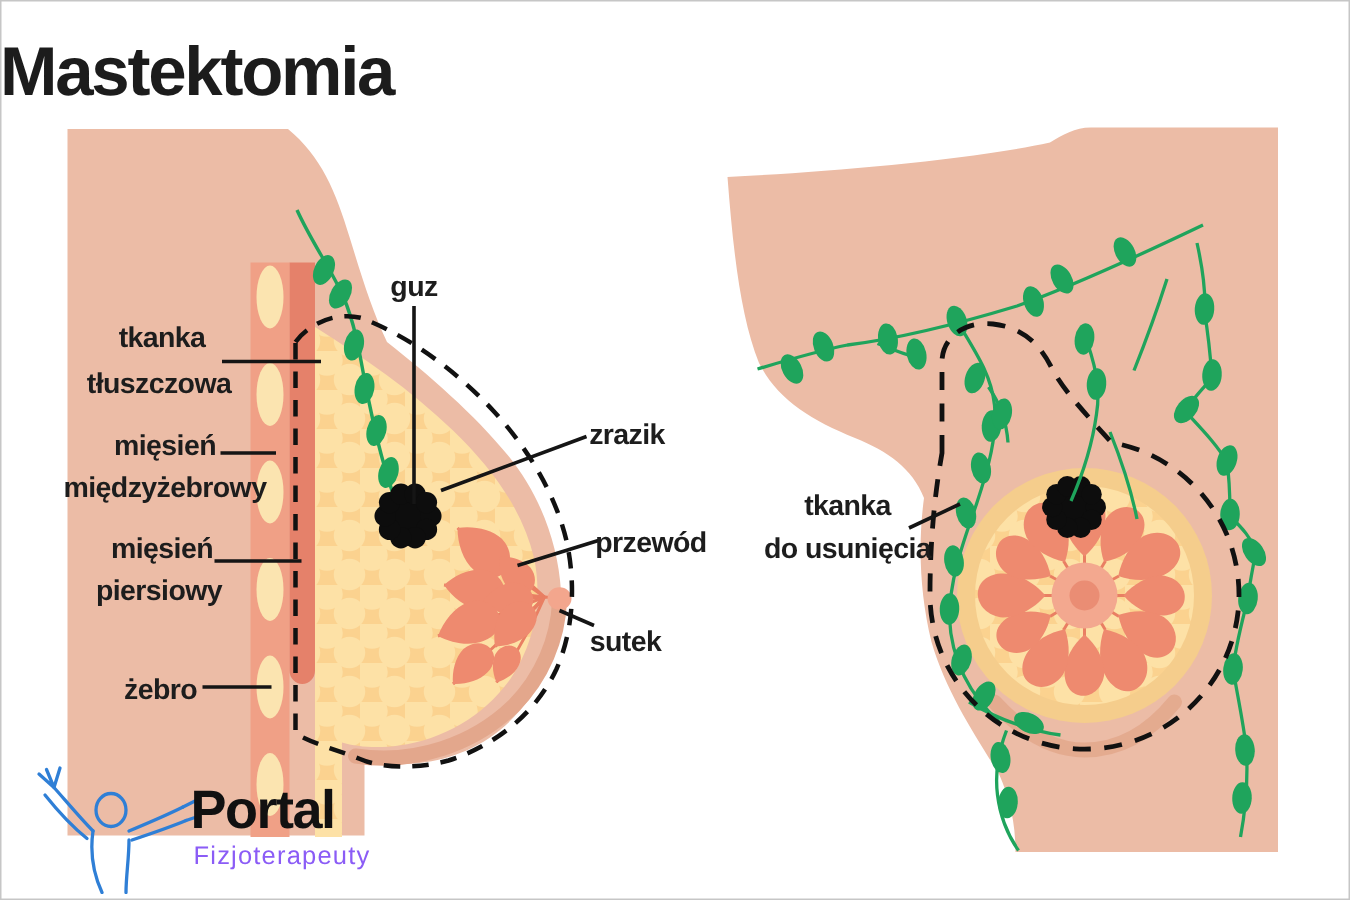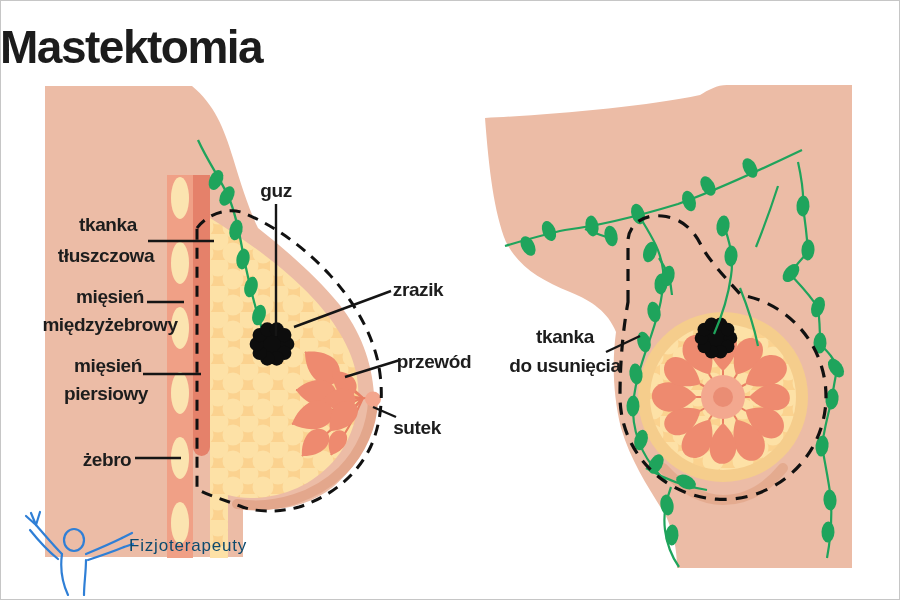--- a/index.html
+++ b/index.html
@@ -7,21 +7,21 @@
         font-family:"Liberation Sans",sans-serif;}
   .frame{position:absolute;inset:0;border:1px solid #c6c6c6;pointer-events:none;}
   .title{position:absolute;top:20px;left:0;width:900px;
          font-size:46px;font-weight:bold;letter-spacing:-1.5px;color:#1c1c1c;}
   svg text{font-family:"Liberation Sans",sans-serif;font-weight:bold;
            font-size:19px;fill:#1d1d1d;letter-spacing:-0.4px;}
   .logo{position:absolute;left:14px;top:504px;width:250px;height:92px;}
   .logo-fig{position:absolute;left:0;top:0;}
   .logo-text{position:absolute;left:113px;top:18px;}
   .logo-name{font-size:36px;font-weight:bold;color:#111;letter-spacing:-1px;line-height:1;}
-  .logo-sub{font-size:17px;color:#0c4a6e;letter-spacing:0.8px;margin-top:14px;padding-left:2px;}
+  .logo-sub{font-size:17px;color:#8b5cf6;letter-spacing:0.8px;margin-top:3px;padding-left:2px;}
 </style>
 </head>
 <body>
 
 <div class="page">
   <div class="frame"></div>
 
   <div class="title">Mastektomia</div>
 
   <svg width="900" height="600" viewBox="0 0 900 600">
@@ -250,16 +250,17 @@
       <path d="M48,50 C40,42 30,30 22,21"></path>
       <path d="M44,55 C34,47 24,36 16,26"></path>
       <path d="M22,21 L12,12 M22,21 L17,9 M22,21 L26,8"></path>
       <path d="M72,50 C84,45 96,40 108,34"></path>
       <path d="M74,56 C86,52 98,48 110,43"></path>
       <path d="M108,34 L118,29 M110,43 L119,40"></path>
       <path d="M48,50 C46,64 48,78 54,91"></path>
       <path d="M72,56 C72,68 70,80 70,91"></path>
     </svg>
     <div class="logo-text">
+      <div class="logo-name">Portal</div>
       <div class="logo-sub">Fizjoterapeuty</div>
     </div>
   </div>
 </div>
 
 </body></html>

